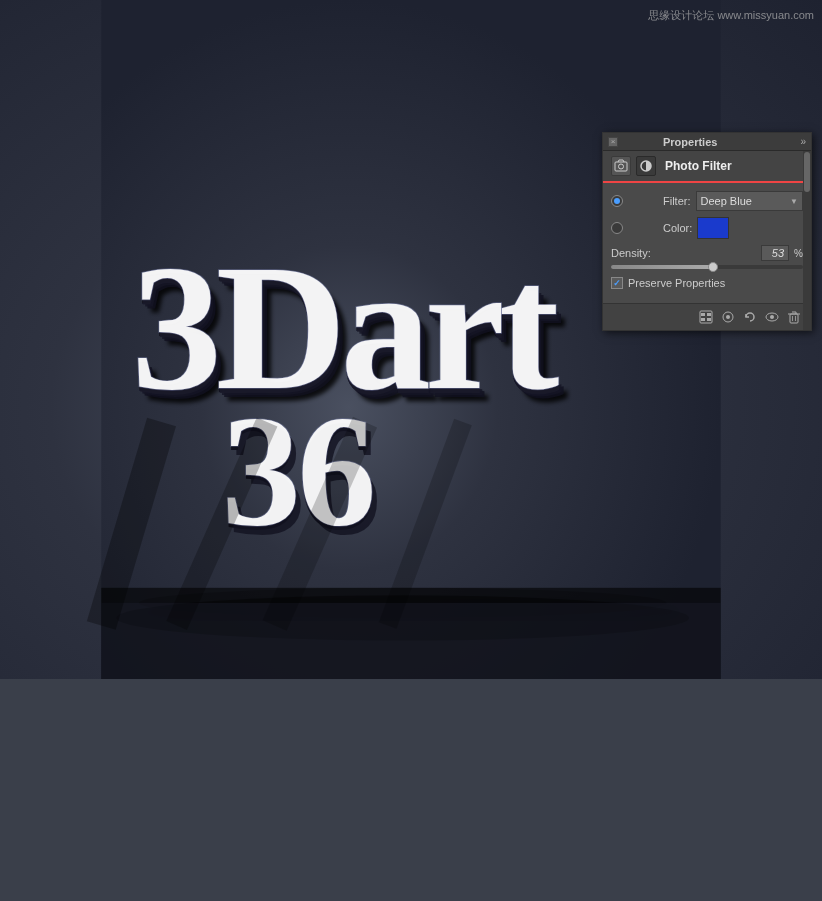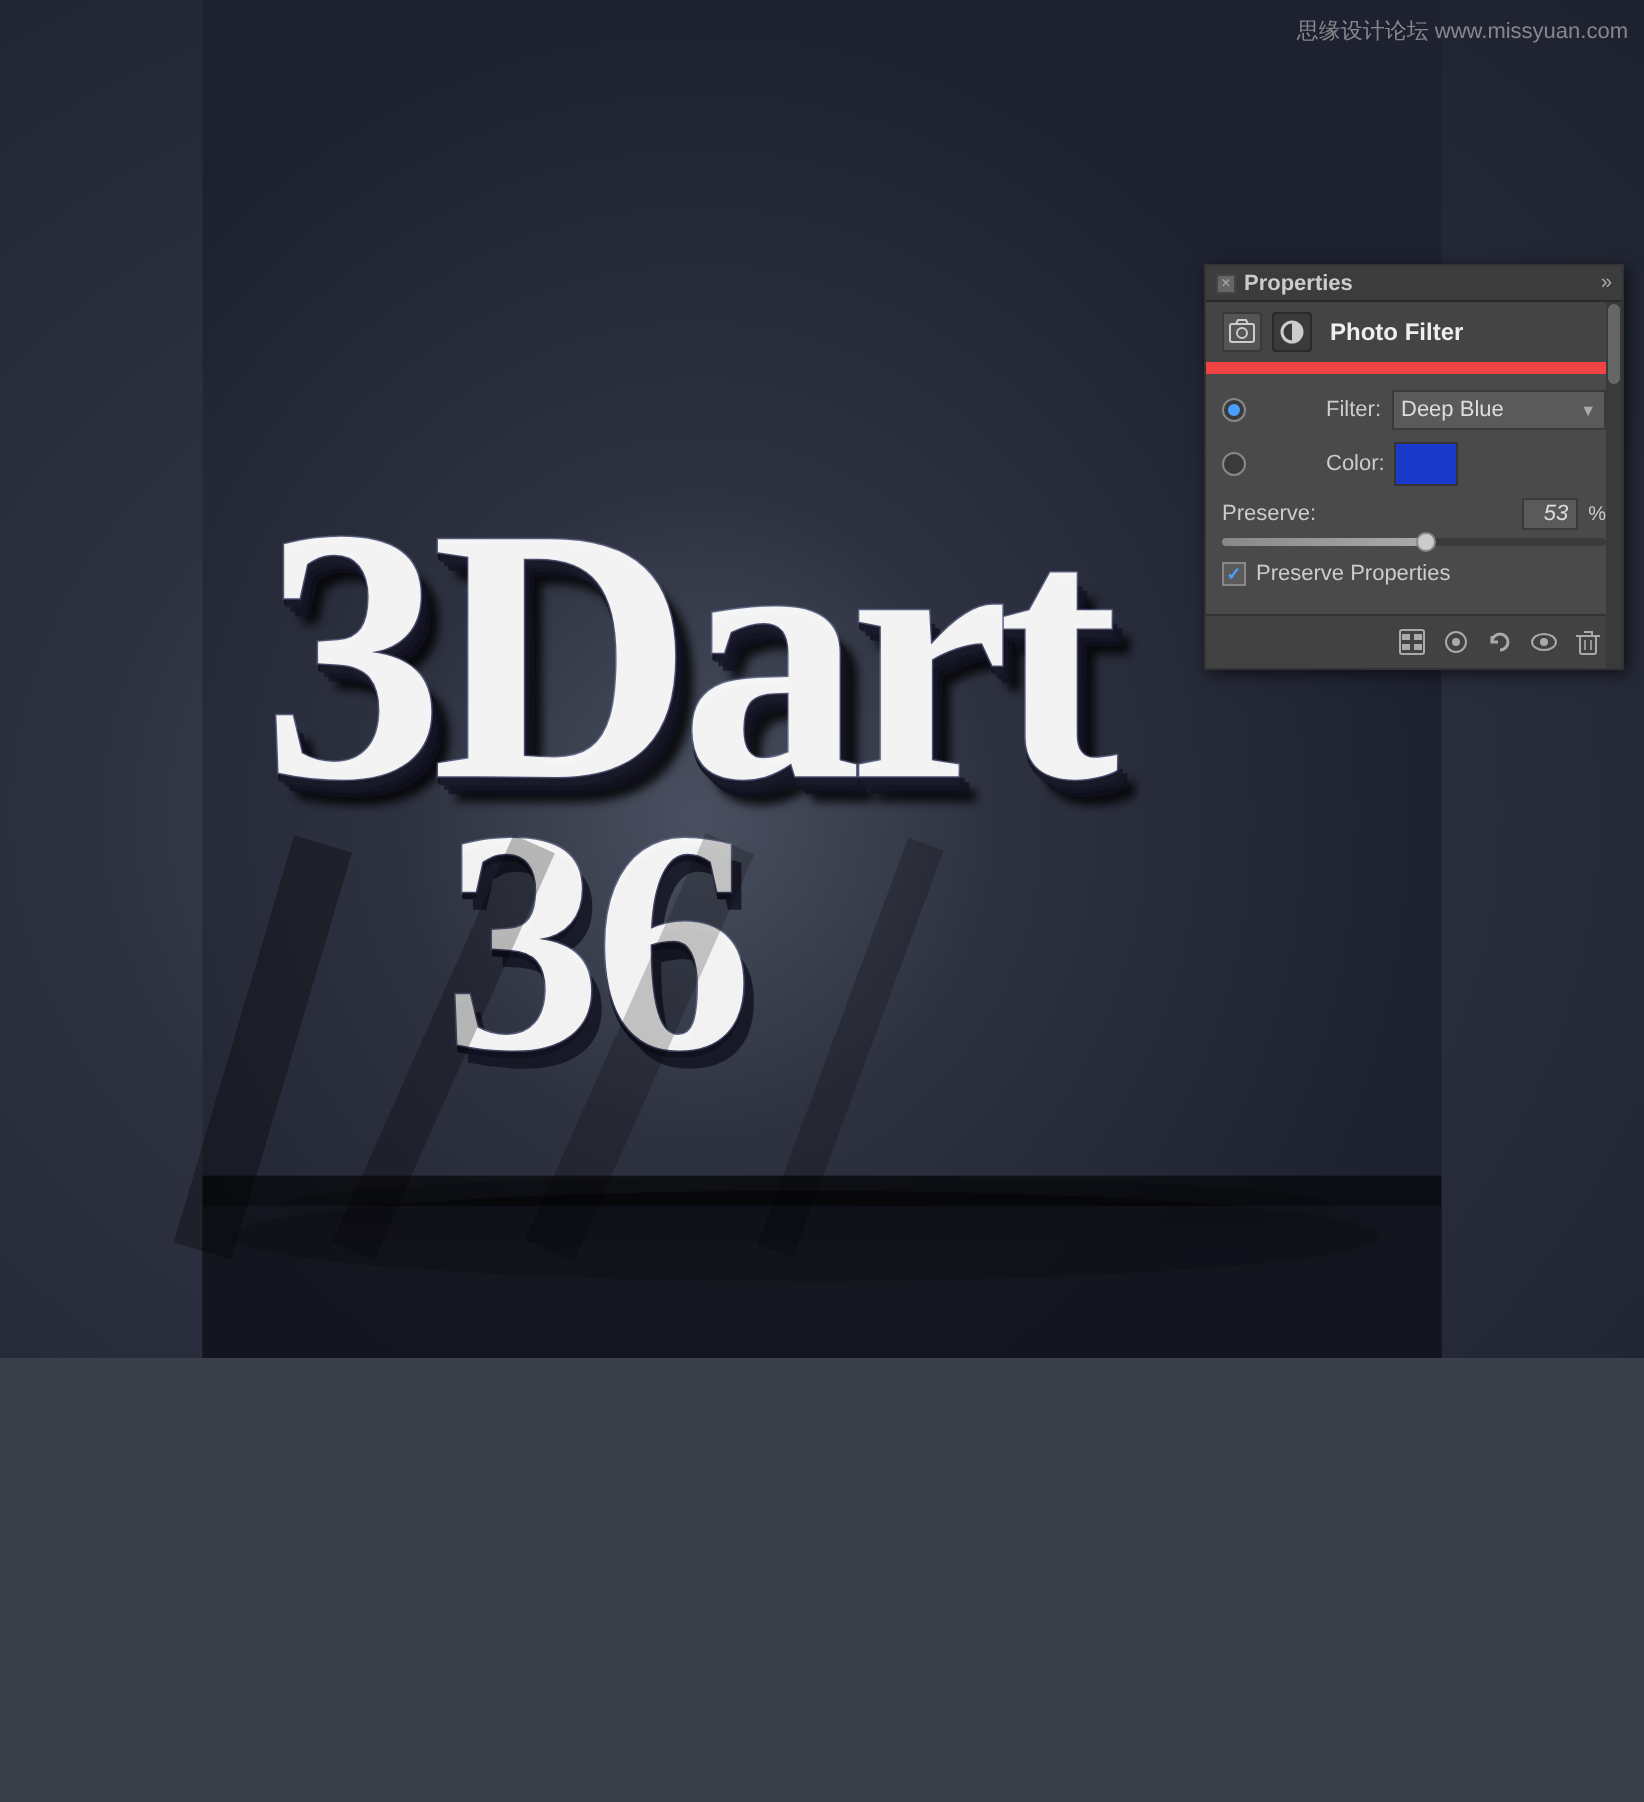--- a/index.html
+++ b/index.html
@@ -74,35 +74,36 @@
       align-items: center;
       justify-content: center;
       font-size: 8px;
       color: #aaa;
     }
 
     .panel-title-text {
       color: #ccc;
       font-size: 11px;
       font-weight: bold;
+      margin-left: 41px;
     }
 
     .panel-collapse-btn {
       color: #aaa;
       font-size: 10px;
       cursor: pointer;
     }
 
     
     .panel-header {
       display: flex;
       align-items: center;
       padding: 5px 8px;
       background: #444;
-      border-bottom: 6px solid #ef4444;
+      border-bottom: 2px solid #ef4444;
       gap: 5px;
     }
 
     .panel-icon-btn {
       width: 20px;
       height: 20px;
       background: #555;
       border: 1px solid #3a3a3a;
       display: flex;
       align-items: center;
@@ -449,21 +450,21 @@
         </div>
       </div>
 
       <div class="panel-row">
         <div class="radio-btn"></div>
         <span class="row-label">Color:</span>
         <div class="color-swatch" style="background: #1a3acc;"></div>
       </div>
 
       <div class="density-row">
-        <span class="density-label">Preserve:</span>
+        <span class="density-label">Density:</span>
         <span class="density-value">53</span>
         <span class="density-percent">%</span>
       </div>
 
       <div class="slider-track">
         <div class="slider-fill" style="width: 53%;"></div>
         <div class="slider-thumb" style="left: 53%;"></div>
       </div>
 
       <div class="checkbox-row">

